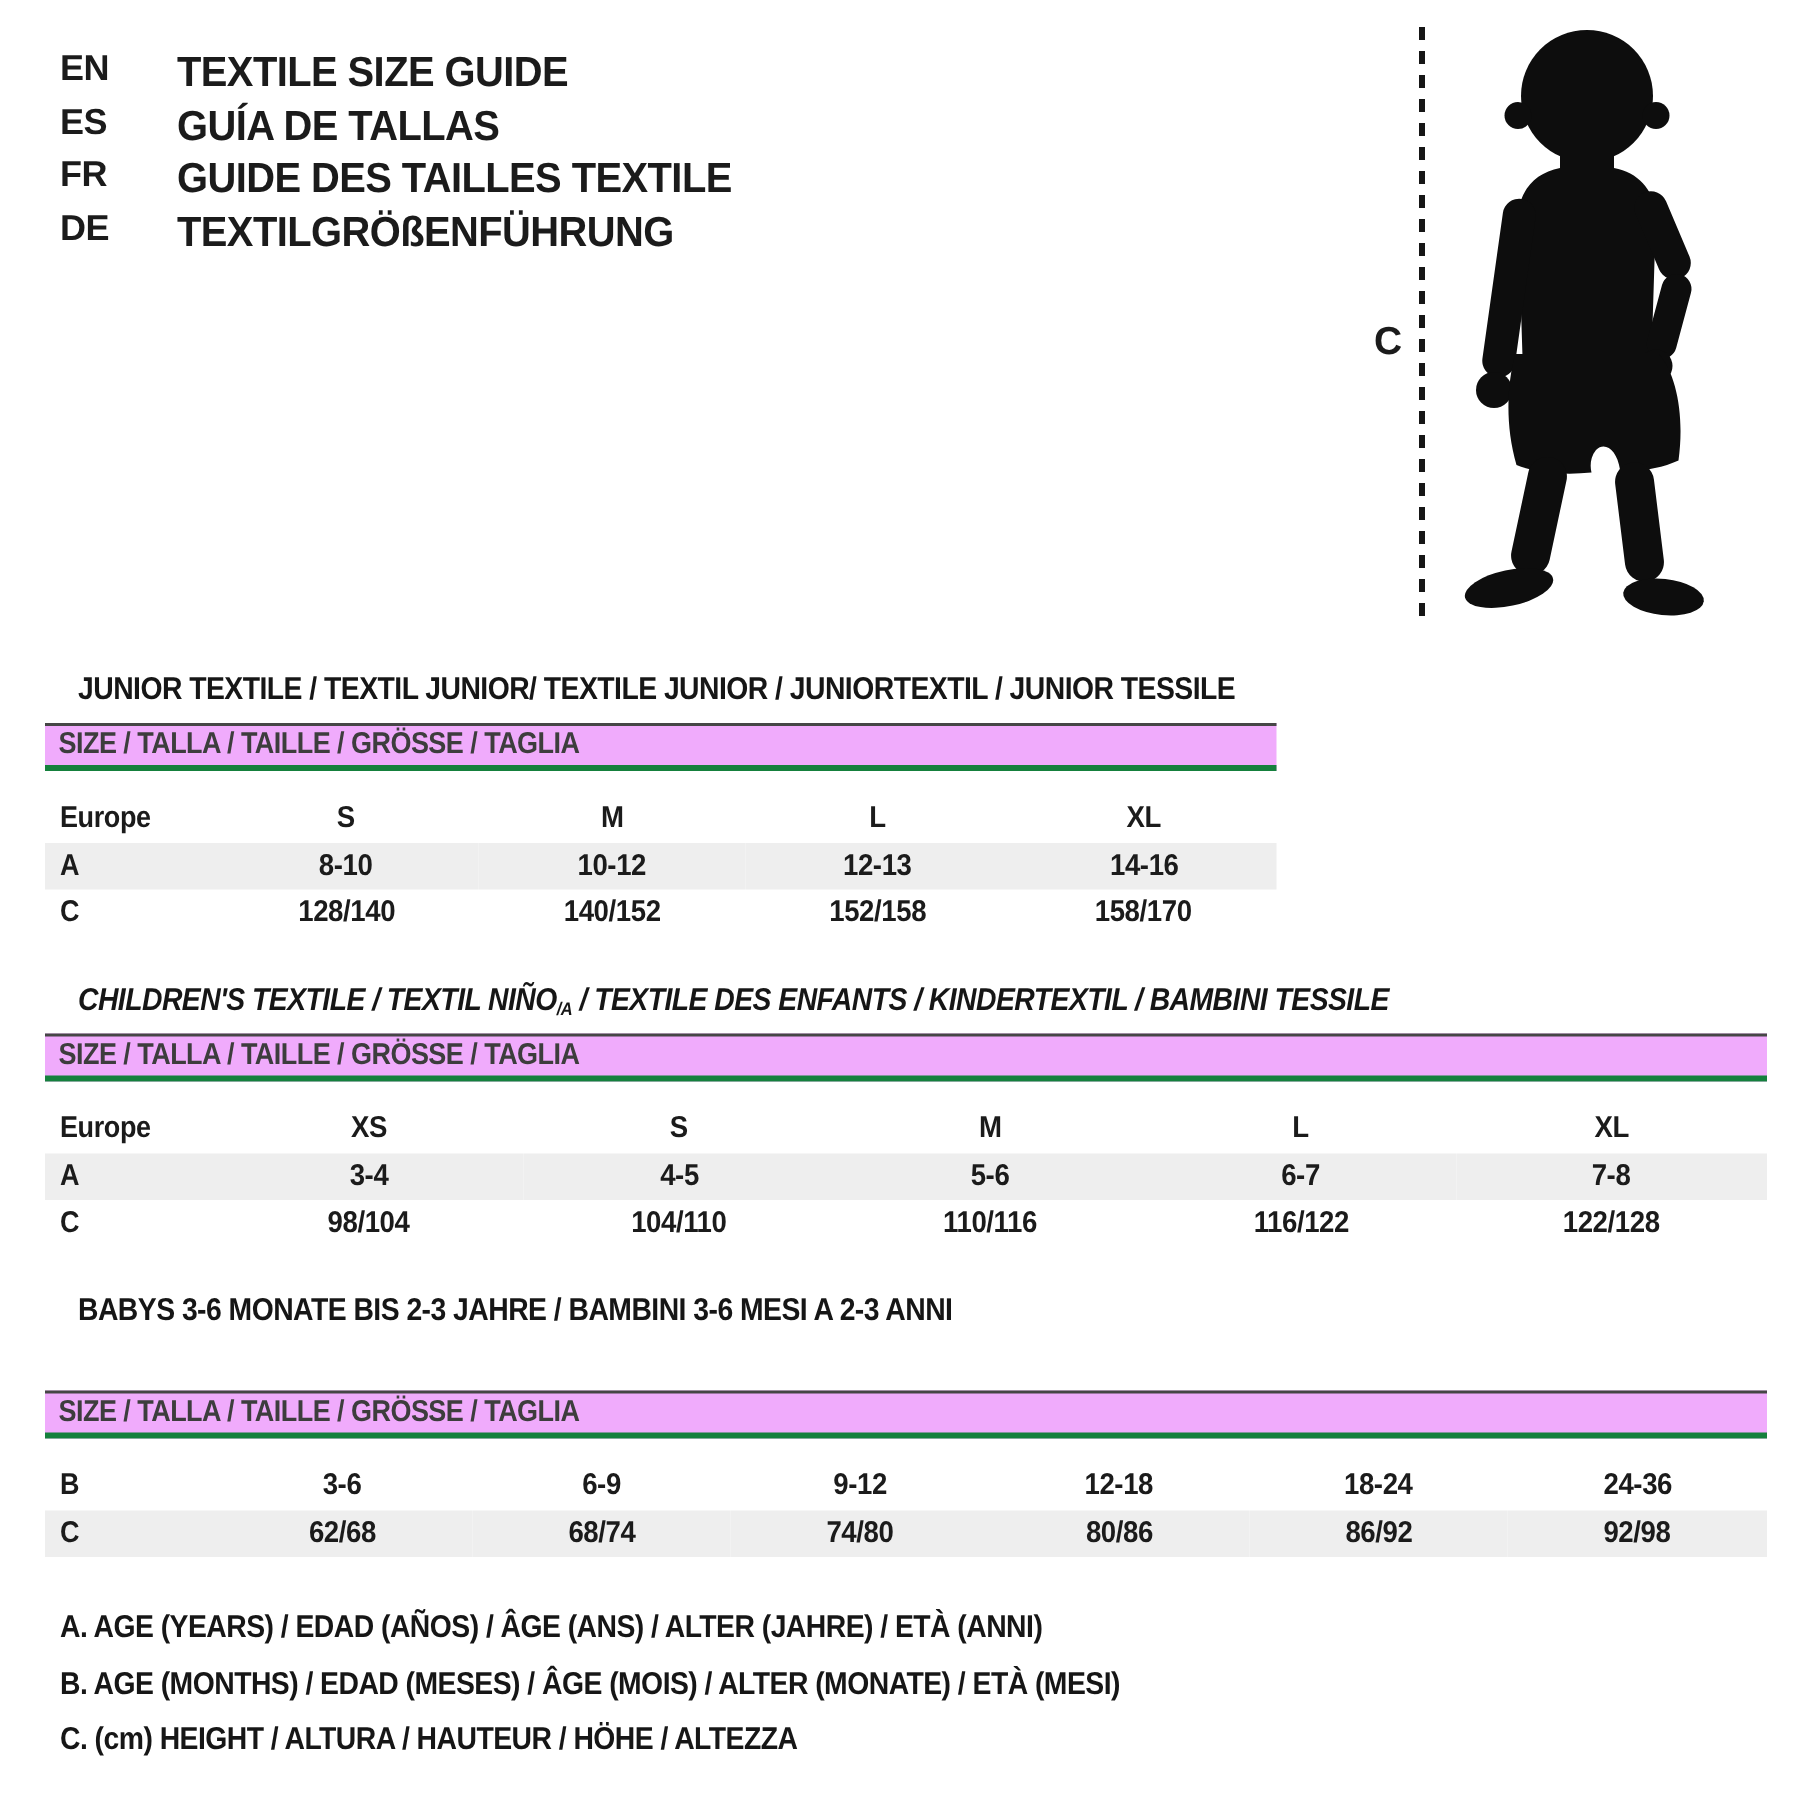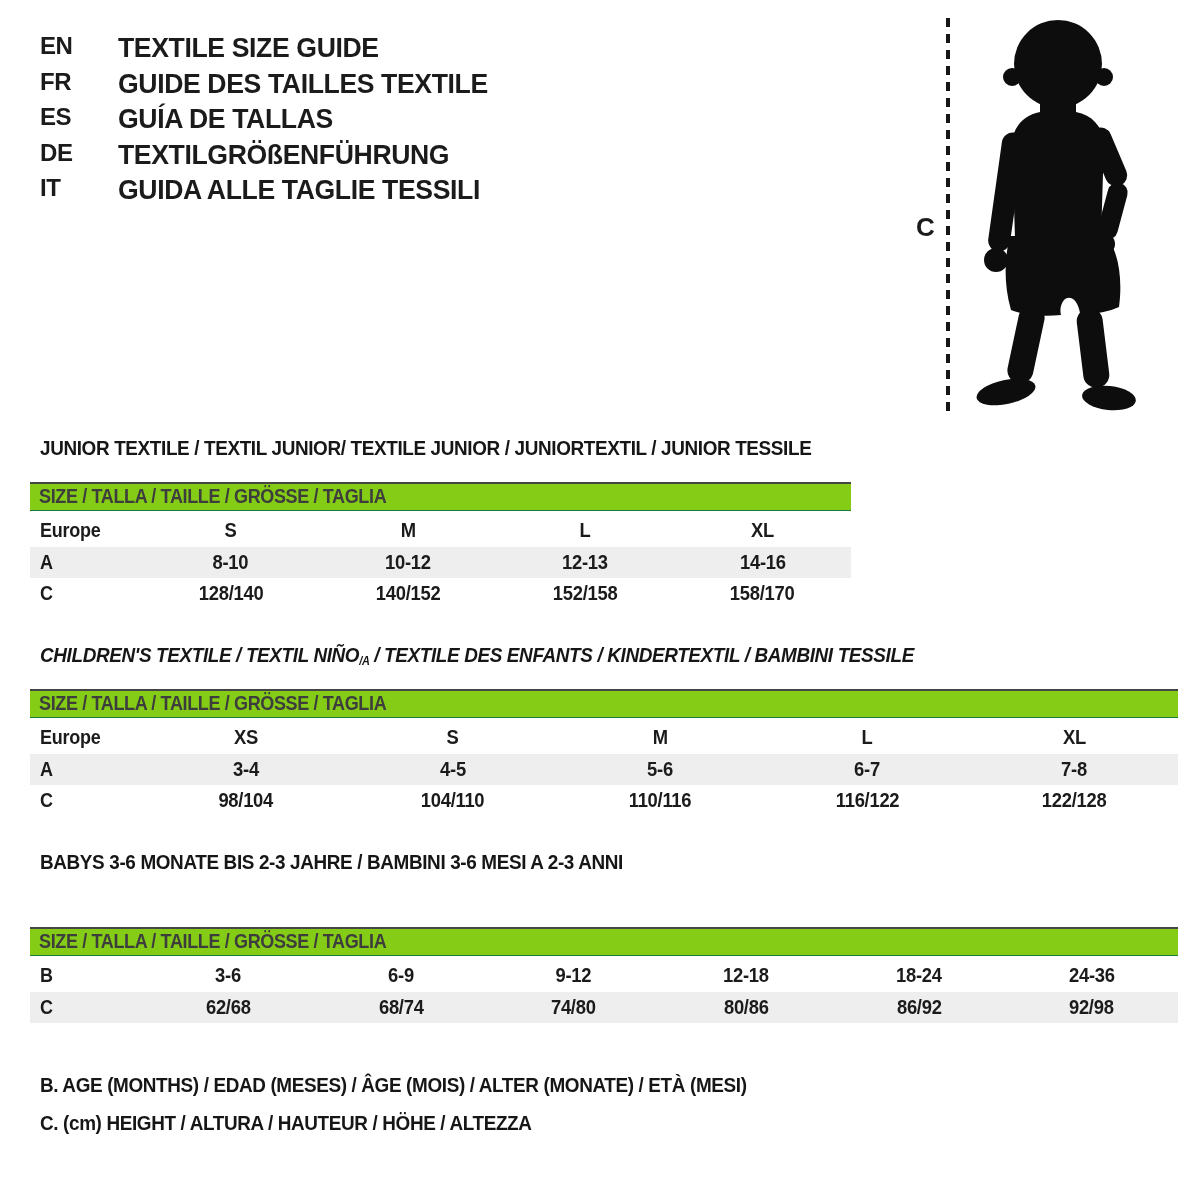--- a/index.html
+++ b/index.html
@@ -16,36 +16,36 @@
   .lang-code{width:78px;font-size:24px;font-weight:700;letter-spacing:-0.4px;}
   .lang-title{font-size:28px;font-weight:700;letter-spacing:-0.4px;}
 
   
   .dashed-line{position:absolute;left:946px;top:18px;width:4px;height:397px;
     background:repeating-linear-gradient(to bottom,#161616 0 9px,transparent 9px 16px);}
   .figure-c{position:absolute;left:916px;top:212px;font-size:26px;font-weight:700;}
   .silhouette{position:absolute;left:966px;top:16px;width:178px;height:400px;}
 
   
-  .sec-title{position:absolute;margin:0;font-size:21px;font-weight:700;
+  .sec-title{position:absolute;margin:12px;font-size:21px;font-weight:700;
     letter-spacing:-0.4px;white-space:nowrap;color:#161616;}
   #junior-title{left:40px;top:436px;}
   #children-title{left:40px;top:643px;font-style:italic;}
   #babies-title{left:40px;top:845px;line-height:34px;}
   .subAnn{font-size:0.58em;vertical-align:-0.28em;}
 
   
   .tblwrap{position:absolute;}
   #junior-tbl{left:30px;top:482px;width:821px;}
   #children-tbl{left:30px;top:689px;width:1148px;}
   #babies-tbl{left:30px;top:927px;width:1148px;}
-  .size-bar{height:26px;line-height:25px;background:#84cc16;
-    border-top:2px solid #464646;border-bottom:1px solid #15803d;
+  .size-bar{height:26px;line-height:25px;background:#f0abfc;
+    border-top:2px solid #464646;border-bottom:4px solid #15803d;
     padding-left:9px;font-size:20px;font-weight:700;letter-spacing:-0.4px;
-    color:#3d3d3d;margin-bottom:2px;}
+    color:#3d3d3d;margin-bottom:14px;}
   table{width:100%;border-collapse:collapse;table-layout:fixed;}
   col.labelcol{width:112px;}
   td{height:31px;font-size:20px;font-weight:700;letter-spacing:-0.3px;
      color:#1b1b1b;padding:0;vertical-align:middle;margin-top:20px;}
   tr.first-row td{height:34px;}
   td.lbl{text-align:left;padding-left:10px;}
   td.val{text-align:center;}
   tr.shaded td{background:#eeeeee;}
 
   
@@ -55,34 +55,30 @@
 </style>
 </head>
 <body>
 
 <div class="lang-block">
   <div class="lang-row">
     <span class="lang-code">EN</span>
     <span class="lang-title"><span class="cx95">TEXTILE SIZE GUIDE</span></span>
   </div>
   <div class="lang-row">
+    <span class="lang-code">ES</span>
+    <span class="lang-title"><span class="cx95">GUÍA DE TALLAS</span></span>
+  </div>
+  <div class="lang-row">
     <span class="lang-code">FR</span>
     <span class="lang-title"><span class="cx95">GUIDE DES TAILLES TEXTILE</span></span>
   </div>
   <div class="lang-row">
-    <span class="lang-code">ES</span>
-    <span class="lang-title"><span class="cx95">GUÍA DE TALLAS</span></span>
-  </div>
-  <div class="lang-row">
     <span class="lang-code">DE</span>
     <span class="lang-title"><span class="cx95">TEXTILGRÖßENFÜHRUNG</span></span>
-  </div>
-  <div class="lang-row">
-    <span class="lang-code">IT</span>
-    <span class="lang-title"><span class="cx95">GUIDA ALLE TAGLIE TESSILI</span></span>
   </div>
 </div>
 
 <div class="dashed-line"></div>
 <div class="figure-c">C</div>
 <svg class="silhouette" viewBox="0 0 178 400" aria-hidden="true">
   <g fill="#0d0d0d">
     <circle cx="92" cy="48" r="44"></circle>
     <circle cx="46" cy="61" r="9"></circle>
     <circle cx="138" cy="61" r="9"></circle>
@@ -210,15 +206,16 @@
       <td class="val"><span class="cxc">74/80</span></td>
       <td class="val"><span class="cxc">80/86</span></td>
       <td class="val"><span class="cxc">86/92</span></td>
       <td class="val"><span class="cxc">92/98</span></td>
     </tr>
     </tbody>
   </table>
 </div>
 
 <div class="legend">
+  <div class="legend-line"><span class="cx">A. AGE (YEARS) / EDAD (AÑOS) / ÂGE (ANS) / ALTER (JAHRE) / ETÀ (ANNI)</span></div>
   <div class="legend-line"><span class="cx">B. AGE (MONTHS) / EDAD (MESES) / ÂGE (MOIS) / ALTER (MONATE) / ETÀ (MESI)</span></div>
   <div class="legend-line"><span class="cx">C. (cm) HEIGHT / ALTURA / HAUTEUR / HÖHE / ALTEZZA</span></div>
 </div>
 
 </body></html>

